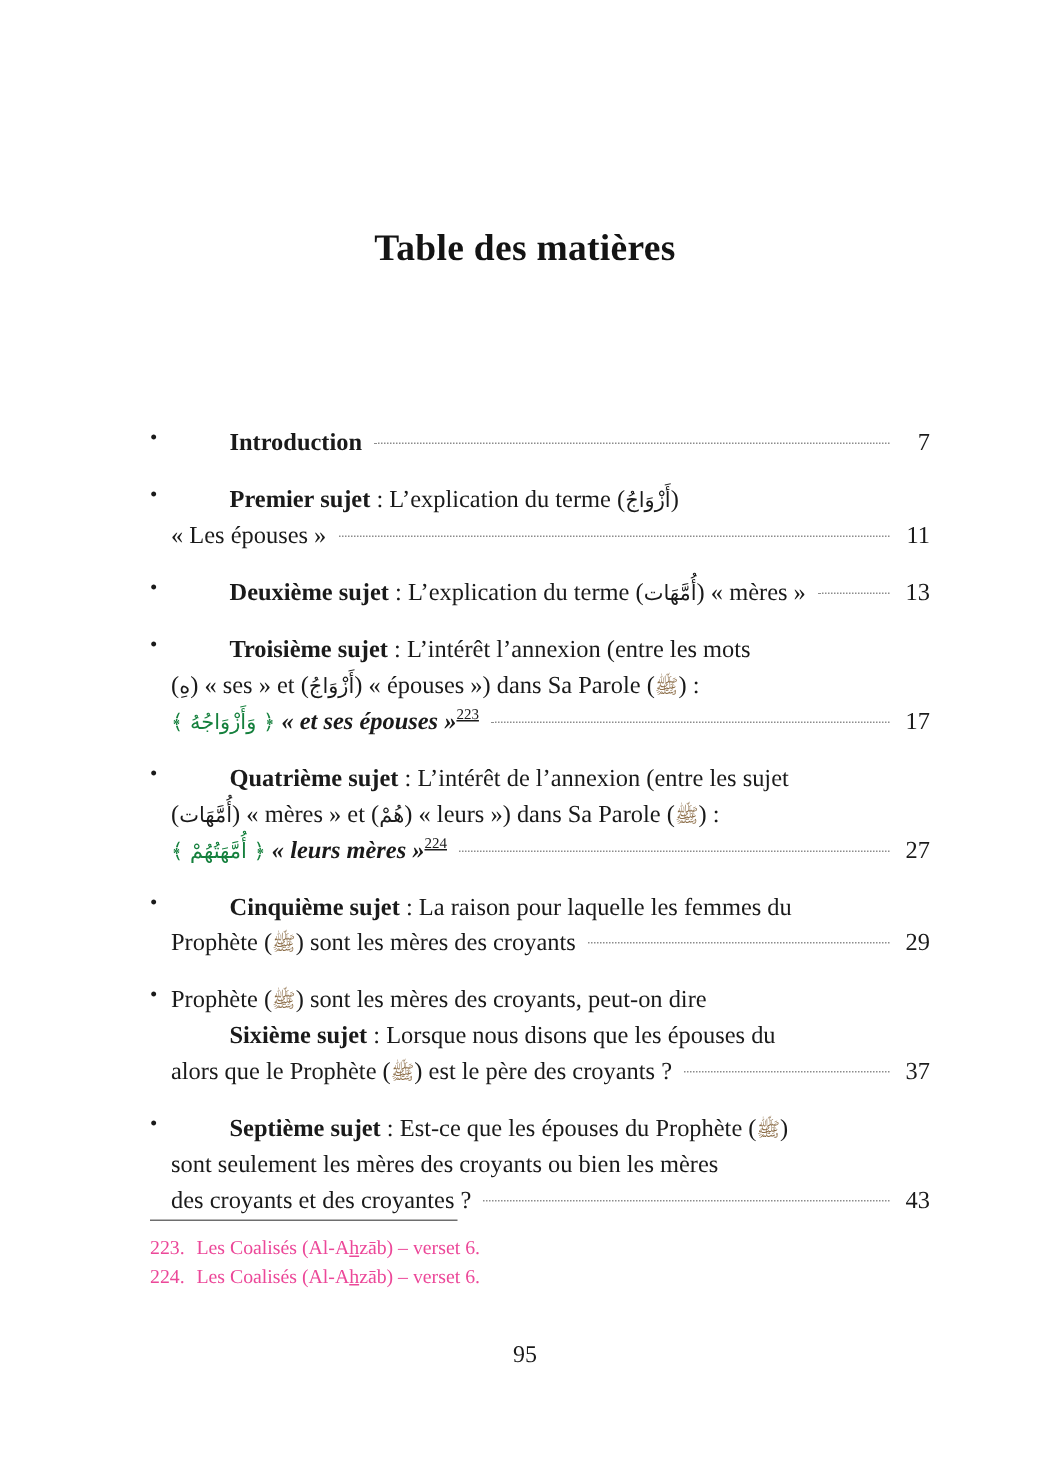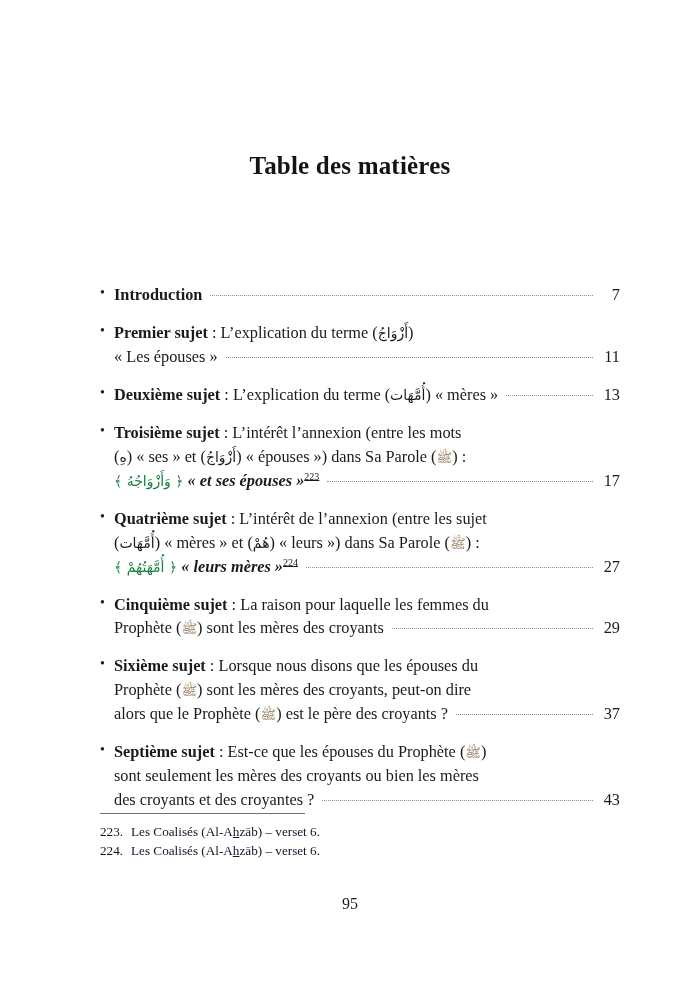--- a/index.html
+++ b/index.html
@@ -59,20 +59,21 @@
     position: absolute;
     left: 0;
     top: 0;
     font-size: 14px;
     line-height: 1.47;
     color: #1a1a1a;
   }
 
   .lbl {
     font-weight: bold;
+    margin-left: 39px;
   }
 
   .bi {
     font-weight: bold;
     font-style: italic;
   }
 
   .ar {
     font-family: "DejaVu Sans", "Liberation Sans", sans-serif;
     font-size: 14px;
@@ -134,21 +135,21 @@
   }
 
   
   .footnotes {
     position: absolute;
     left: 100px;
     top: 813px;
     width: 400px;
     font-size: 13.2px;
     line-height: 1.42;
-    color: #0f172a;
+    color: #ec4899;
   }
   .fn-rule {
     width: 205px;
     height: 0;
     border-top: 1px solid #6e6e6e;
     margin-bottom: 9px;
   }
   .fn-item {
     display: flex;
     white-space: nowrap;
@@ -236,22 +237,22 @@
       <span class="plain-line"><span class="lbl">Cinquième sujet</span><span> : </span><span>La raison pour laquelle les femmes du</span></span>
       <span class="leader-row">
         <span class="txt"><span>Prophète (</span><span class="salla">ﷺ</span><span>) sont les mères des croyants</span></span>
         <span class="dots"></span>
         <span class="pg">29</span>
       </span>
     </li>
 
     <li class="toc-entry">
       <span class="bullet">•</span>
+      <span class="plain-line"><span>Prophète (</span><span class="salla">ﷺ</span><span>) sont les mères des croyants, peut-on dire</span></span>
       <span class="plain-line"><span class="lbl">Sixième sujet</span><span> : </span><span>Lorsque nous disons que les épouses du</span></span>
-      <span class="plain-line"><span>Prophète (</span><span class="salla">ﷺ</span><span>) sont les mères des croyants, peut-on dire</span></span>
       <span class="leader-row">
         <span class="txt"><span>alors que le Prophète (</span><span class="salla">ﷺ</span><span>) est le père des croyants ?</span></span>
         <span class="dots"></span>
         <span class="pg">37</span>
       </span>
     </li>
 
     <li class="toc-entry">
       <span class="bullet">•</span>
       <span class="plain-line"><span class="lbl">Septième sujet</span><span> : </span><span>Est-ce que les épouses du Prophète (</span><span class="salla">ﷺ</span><span>)</span></span>

